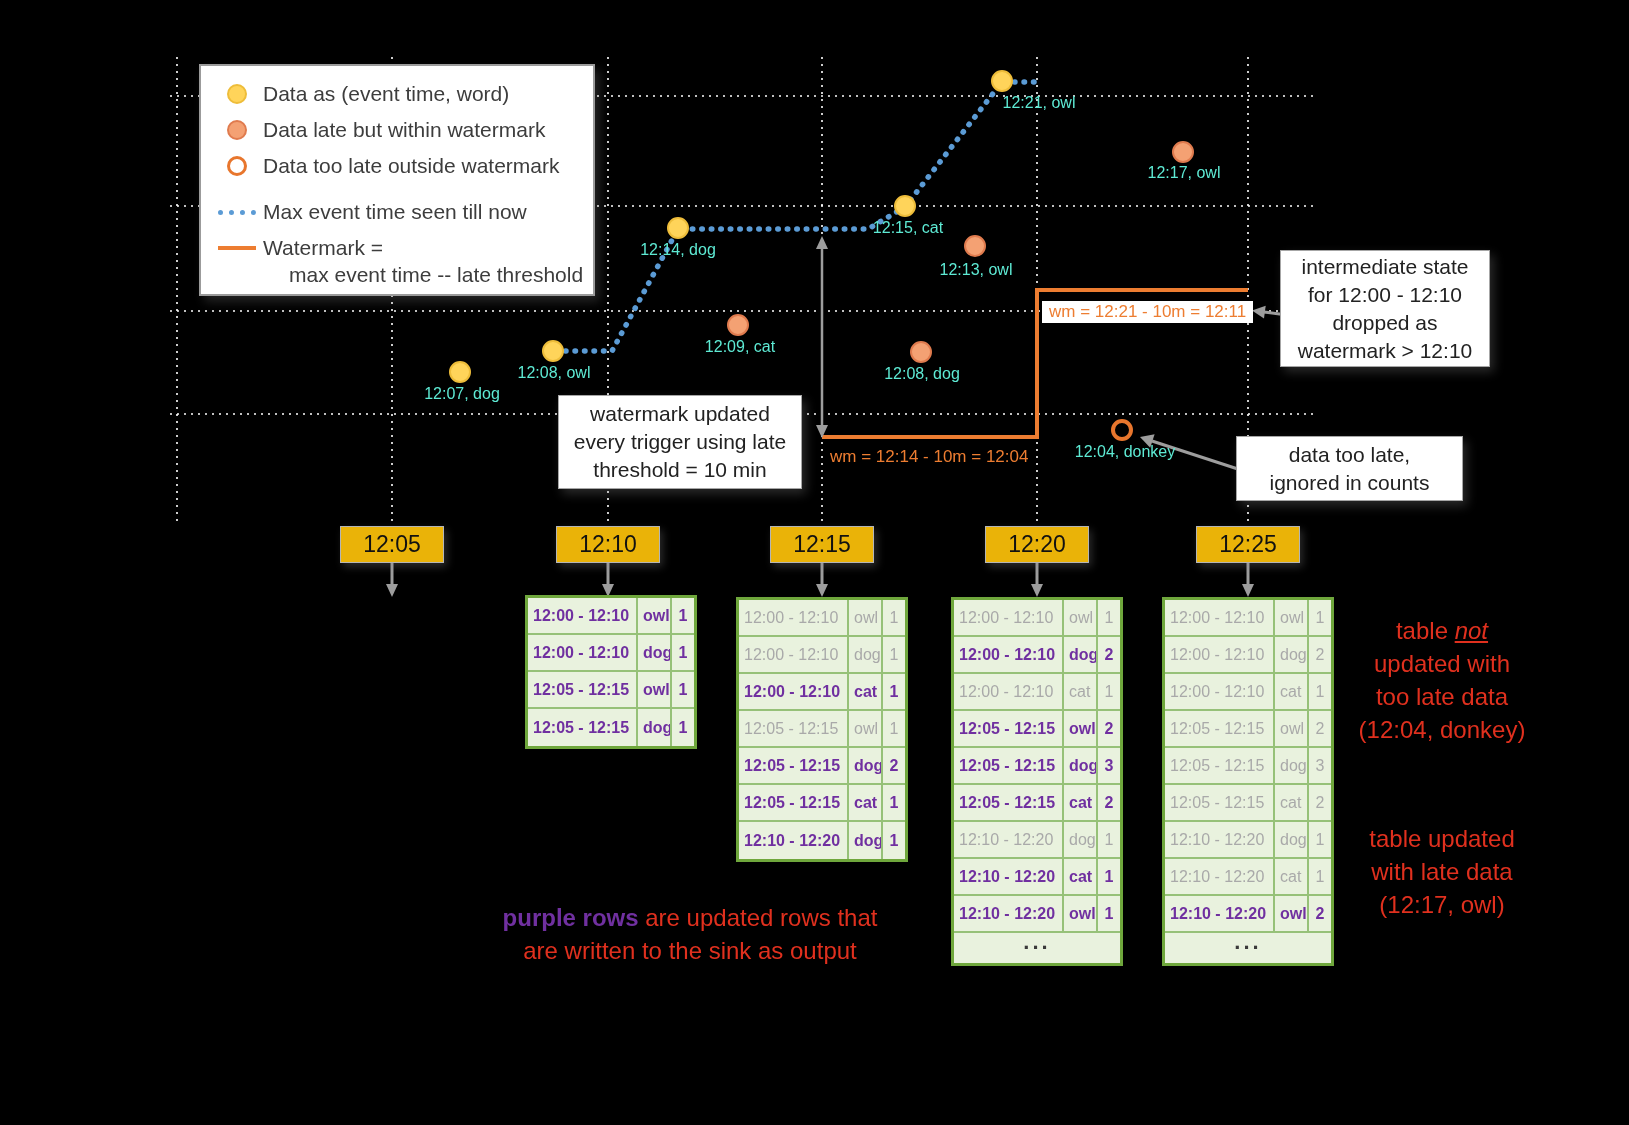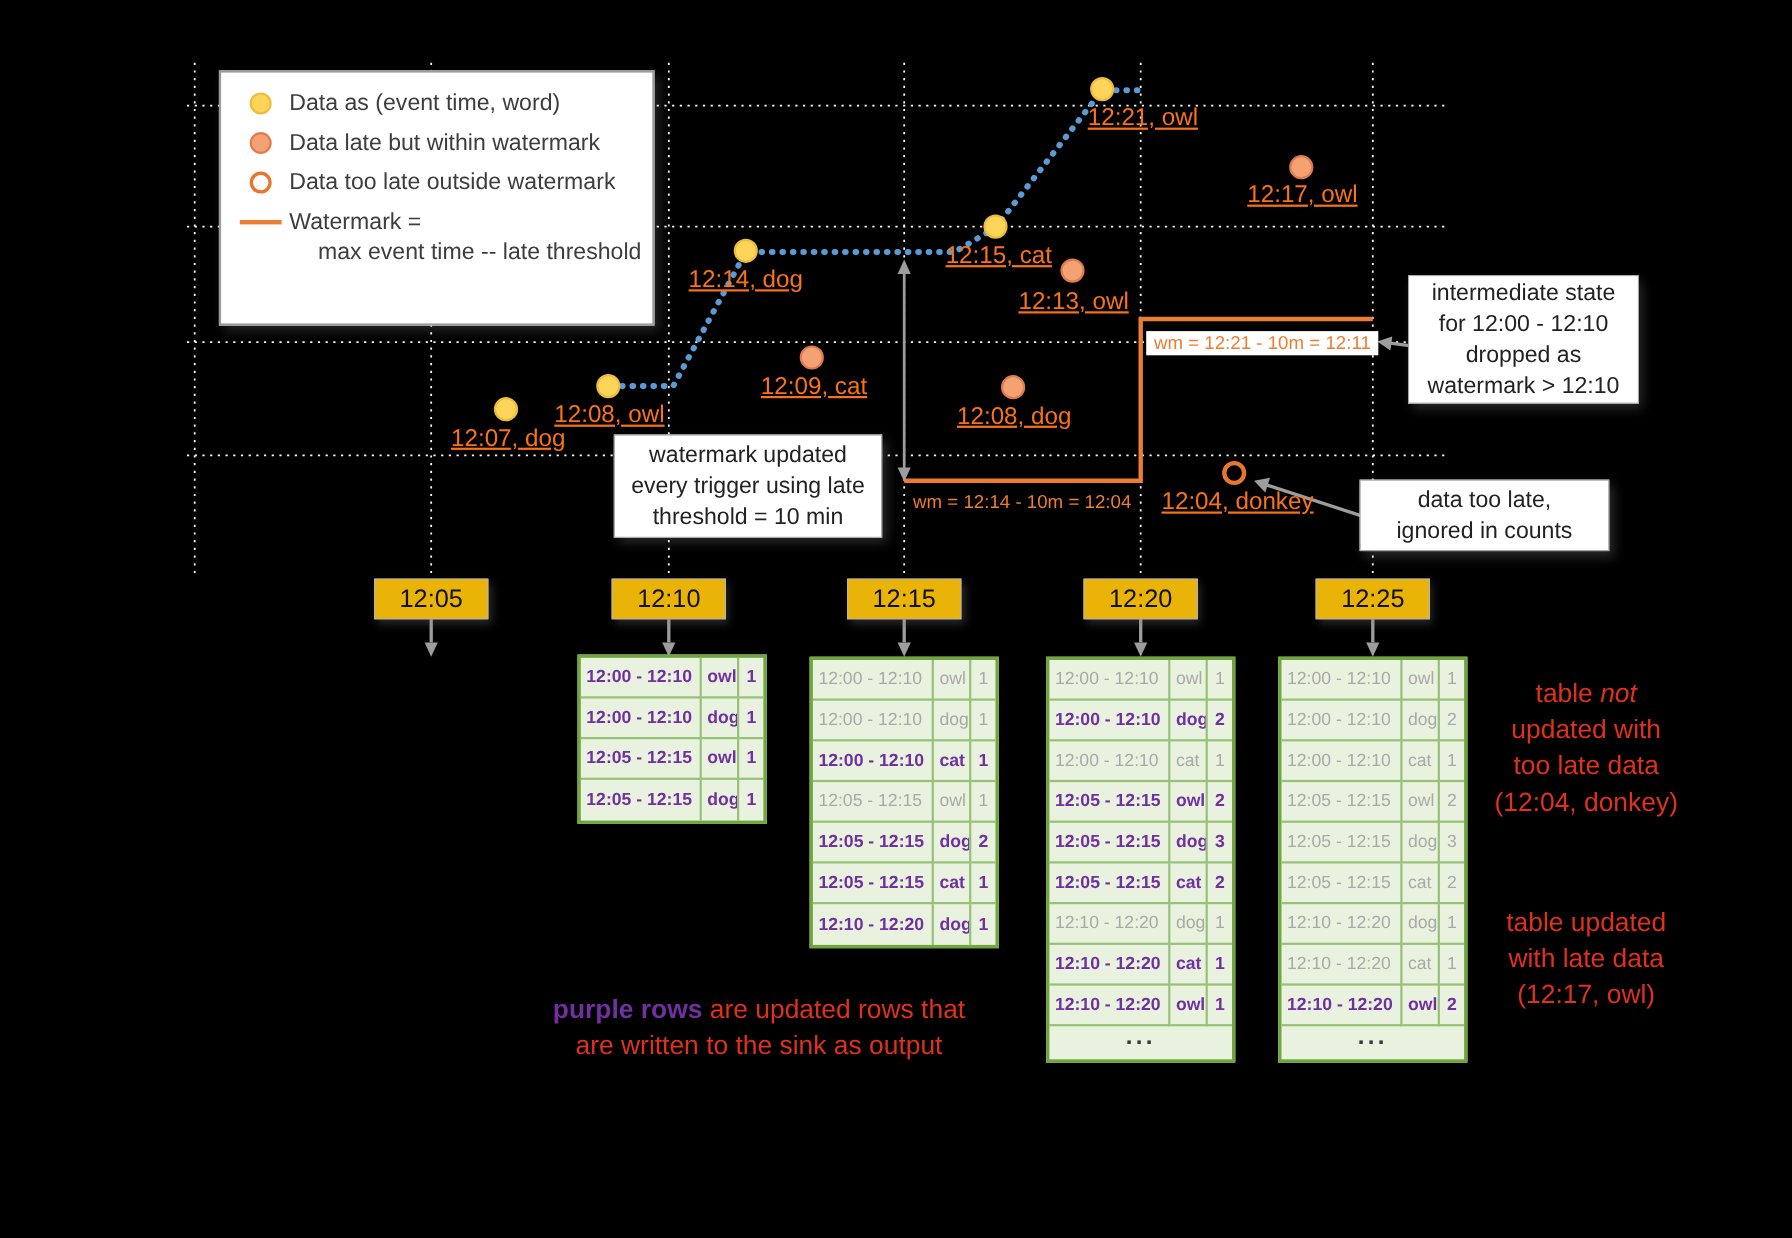--- a/index.html
+++ b/index.html
@@ -24,21 +24,21 @@
   .line-sample{width:38px;height:0;}
   .line-sample.dotted{border-top:5px dotted #5b9bd5;}
   .line-sample.solid{border-top:4px solid #ed7d31;}
 
   
   .pt{position:absolute;width:22px;height:22px;border-radius:50%;box-sizing:border-box;
       transform:translate(-50%,-50%);}
   .pt.on-time{background:#ffd45a;border:2px solid #eebd3a;}
   .pt.late{background:#f4a173;border:2px solid #e07b4e;}
   .pt.too-late{background:#000;border:4px solid #e8762d;}
-  .pt-label{position:absolute;transform:translateX(-50%);font-size:22px;color:#f97316;white-space:nowrap;text-decoration:underline;}
+  .pt-label{position:absolute;transform:translateX(-50%);font-size:16px;color:#5eead4;white-space:nowrap;}
 
   
   .wm-text{position:absolute;color:#ed7d31;font-size:17px;white-space:nowrap;}
   .wm-text.boxed{background:#fff;padding:1px 7px;}
 
   
   .callout{position:absolute;background:#fff;border:1px solid #a6a6a6;color:#222;
            font-size:21px;line-height:28px;text-align:center;display:flex;align-items:center;
            justify-content:center;white-space:pre-line;box-sizing:border-box;
            box-shadow:4px 5px 10px rgba(140,140,140,0.3);}
@@ -56,21 +56,21 @@
   .tcell.count-cell{justify-content:center;padding-left:0;border-right:none;}
   .trow:last-child .tcell{border-bottom:none;}
   .trow.updated .tcell{color:#7030a0;font-weight:bold;}
   .trow.stale .tcell{color:#a9a9a9;}
   .trow.ellipsis{display:flex;align-items:flex-start;justify-content:center;color:#3a3a3a;
                  font-size:22px;height:30px;letter-spacing:3px;font-weight:bold;line-height:18px;}
 
   
   .note{position:absolute;color:#e0301e;font-size:24px;line-height:33px;text-align:center;white-space:pre-line;}
   .note .hl{color:#7030a0;font-weight:bold;}
-  .note em{font-style:italic;}
+  .note em{font-style:italic;text-decoration:underline;}
 </style>
 </head>
 <body>
 
 <div class="canvas">
 
   <svg class="overlay" width="1629" height="1125" viewBox="0 0 1629 1125">
 
     <g stroke="#ffffff" stroke-width="1.6" stroke-dasharray="2 5">
       <line x1="170" y1="96" x2="1318" y2="96"></line>
@@ -130,20 +130,26 @@
       <span class="licon">
           <span class="dot late"></span>
         </span>
       <span class="ltext">Data late but within watermark</span>
     </div>
     <div class="lrow">
       <span class="licon">
           <span class="dot toolate"></span>
         </span>
       <span class="ltext">Data too late outside watermark</span>
+    </div>
+    <div class="lrow gap">
+      <span class="licon">
+          <span class="line-sample dotted"></span>
+        </span>
+      <span class="ltext">Max event time seen till now</span>
     </div>
     <div class="lrow">
       <span class="licon">
           <span class="line-sample solid"></span>
         </span>
       <span class="ltext">Watermark =</span>
     </div>
     <div class="lrow sub">
       <span class="licon"></span>
       <span class="ltext indent">max event time -- late threshold</span>

